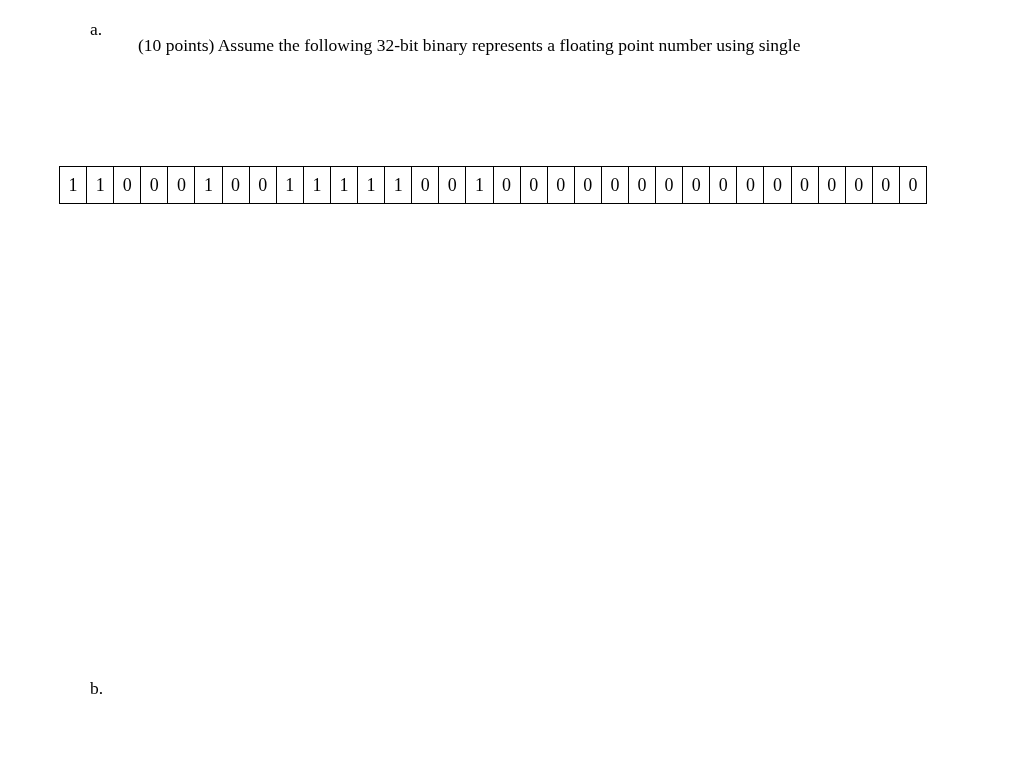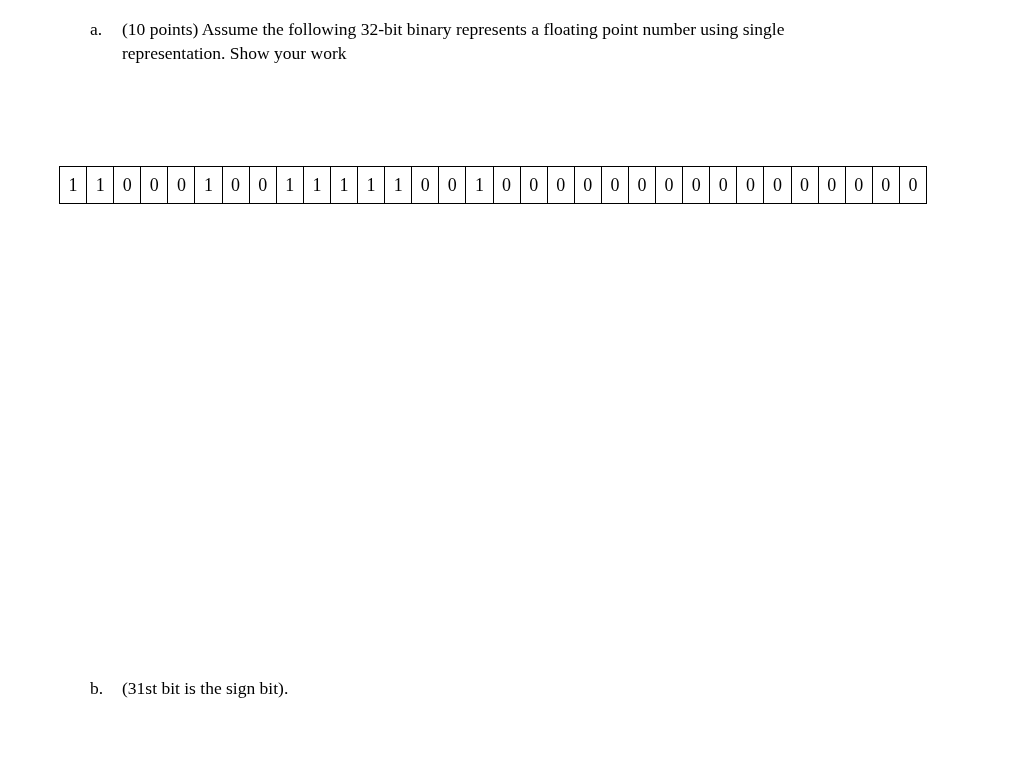--- a/index.html
+++ b/index.html
@@ -43,21 +43,21 @@
   .q-body {
     flex: 1 1 auto;
     font-size: 17.5px;
     line-height: 23.5px;
     text-align: justify;
     text-justify: inter-word;
     hyphens: none;
   }
 
   .q-body p {
-    margin: 0;
+    margin: 16px;
   }
 
   .q-body p.last-line {
     text-align: left;
   }
 
   #question-a {
     left: 90px;
     top: 18px;
     width: 835px;
@@ -96,21 +96,20 @@
 </style>
 </head>
 <body>
 
 <div class="page">
 
   <div class="question" id="question-a">
     <div class="q-marker">a.</div>
     <div class="q-body">
       <p>(10 points) Assume the following 32-bit binary represents a floating point number using single</p>
-      <p class="last-line">representation. Show your work</p>
     </div>
   </div>
 
   <div class="bit-table-wrap">
     <table class="bit-table">
       <tbody>
         <tr>
           <td>1</td>
           <td>1</td>
           <td>0</td>
@@ -144,17 +143,16 @@
           <td>0</td>
           <td>0</td>
         </tr>
       </tbody>
     </table>
   </div>
 
   <div class="question" id="question-b">
     <div class="q-marker">b.</div>
     <div class="q-body">
-      <p class="last-line">(31st bit is the sign bit).</p>
     </div>
   </div>
 
 </div>
 
 </body></html>

